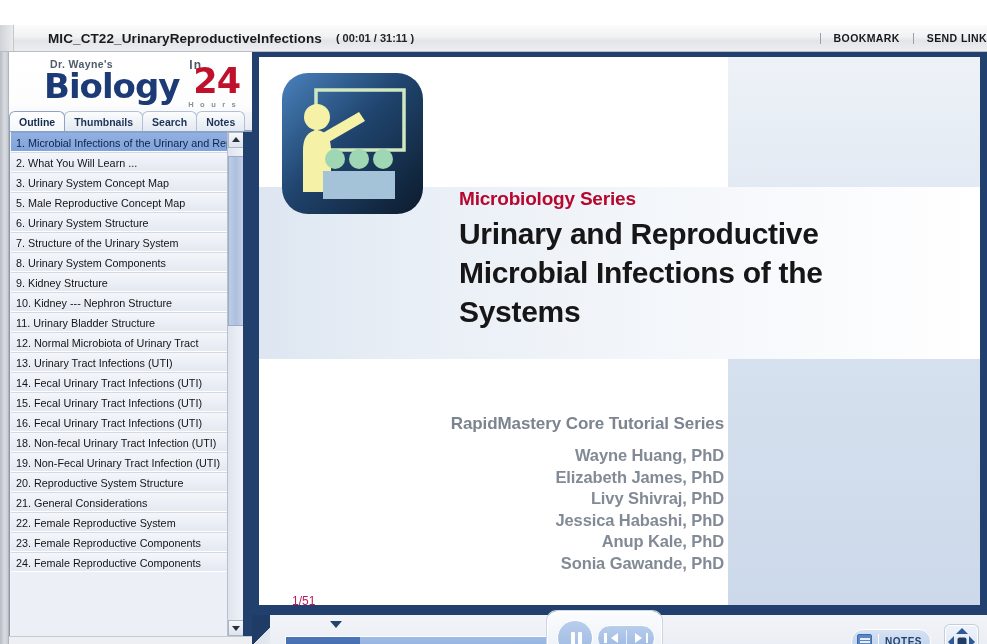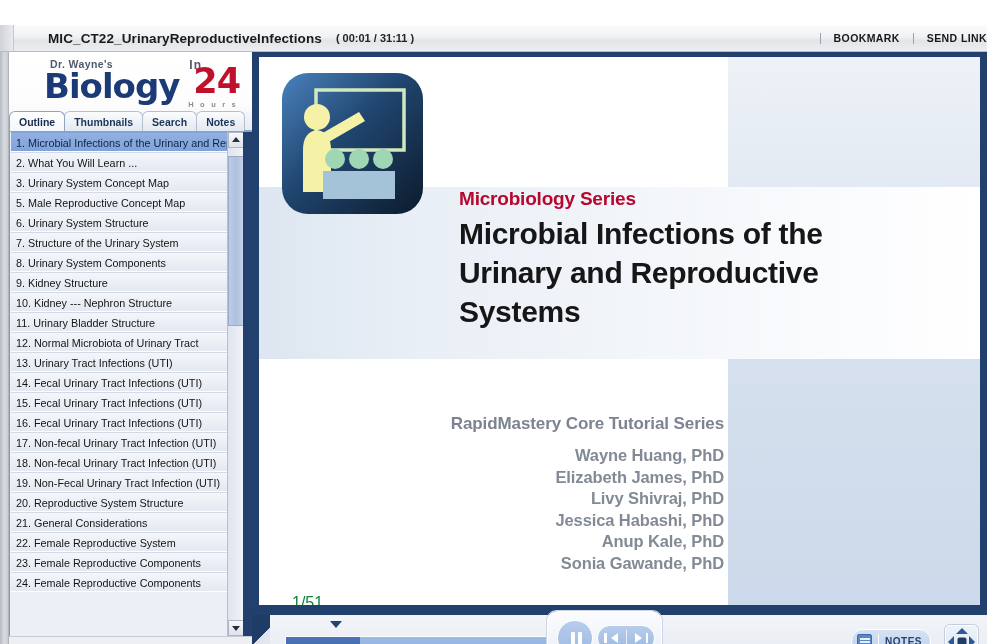--- a/index.html
+++ b/index.html
@@ -207,21 +207,21 @@
   #authors {
     position: absolute; left: 115px; top: 388px; width: 350px;
     text-align: right;
   }
   .author {
     font-size: 16.5px; font-weight: bold; color: #828a95;
     line-height: 21.5px; letter-spacing: -0.1px;
   }
   #slide-counter {
     position: absolute; left: 33px; top: 537px;
-    font-size: 16px; color: #15803d;
+    font-size: 12px; color: #be185d;
   }
 
   
   #bottombar {
     position: absolute; left: 252px; top: 590px; width: 735px; height: 54px;
     background: linear-gradient(to bottom,#f2f4f8 0%, #e5e9f0 100%);
   }
   #bb-left-notch {
     position: absolute; left: 0; top: 0; width: 18px; height: 54px;
     background: linear-gradient(135deg, #1f3c66 0%, #1f3c66 42%, #dfe4ec 43%, #eef1f6 100%);
@@ -399,21 +399,20 @@
           <div class="olitem">7. Structure of the Urinary System</div>
           <div class="olitem">8. Urinary System Components</div>
           <div class="olitem">9. Kidney Structure</div>
           <div class="olitem">10. Kidney --- Nephron Structure</div>
           <div class="olitem">11. Urinary Bladder Structure</div>
           <div class="olitem">12. Normal Microbiota of Urinary Tract</div>
           <div class="olitem">13. Urinary Tract Infections (UTI)</div>
           <div class="olitem">14. Fecal Urinary Tract Infections (UTI)</div>
           <div class="olitem">15. Fecal Urinary Tract Infections (UTI)</div>
           <div class="olitem">16. Fecal Urinary Tract Infections (UTI)</div>
-          <div class="olitem">17. Non-fecal Urinary Tract Infection (UTI)</div>
           <div class="olitem">18. Non-fecal Urinary Tract Infection (UTI)</div>
           <div class="olitem">19. Non-Fecal Urinary Tract Infection (UTI)</div>
           <div class="olitem">20. Reproductive System Structure</div>
           <div class="olitem">21. General Considerations</div>
           <div class="olitem">22. Female Reproductive System</div>
           <div class="olitem">23. Female Reproductive Components</div>
           <div class="olitem">24. Female Reproductive Components</div>
         </div>
 
       <div id="ol-scrollbar">
@@ -456,22 +455,22 @@
         <circle cx="78" cy="87" r="10" fill="#9fd6b4"></circle>
         <circle cx="102" cy="87" r="10" fill="#9fd6b4"></circle>
         <rect x="42" y="99" width="24" height="28" fill="#a4c3d8"></rect>
         <rect x="66" y="99" width="24" height="28" fill="#a4c3d8"></rect>
         <rect x="90" y="99" width="24" height="28" fill="#a4c3d8"></rect>
       </svg>
 
       <div id="slide-titleblock">
         <div id="series-label">Microbiology Series</div>
         <div id="slide-title">
+          <div>Urinary and Reproductive</div>
           <div>Microbial Infections of the</div>
-          <div>Urinary and Reproductive</div>
           <div>Systems</div>
         </div>
       </div>
 
       <div id="core-series">RapidMastery Core Tutorial Series</div>
 
       <div id="authors">
         <div class="author">Wayne Huang, PhD</div>
         <div class="author">Elizabeth James, PhD</div>
         <div class="author">Livy Shivraj, PhD</div>

